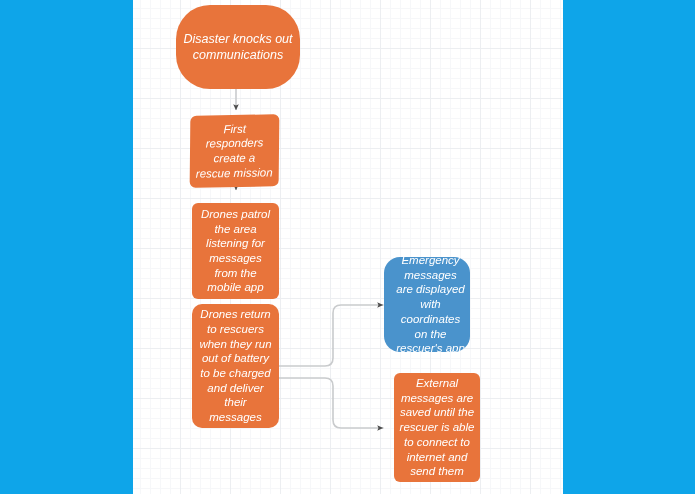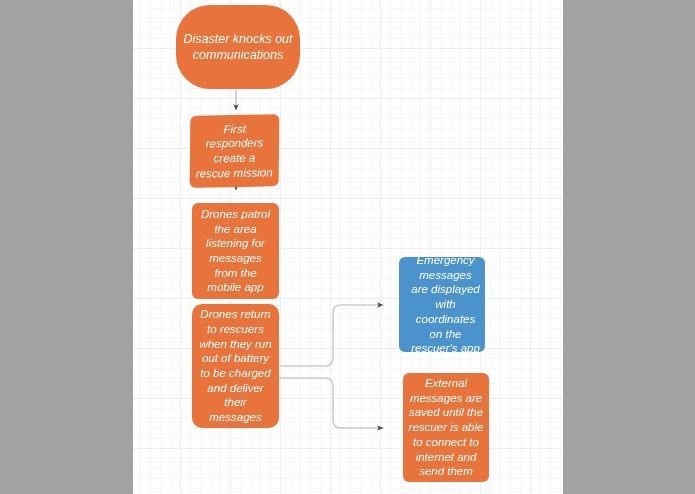--- a/index.html
+++ b/index.html
@@ -4,21 +4,21 @@
 <style>
   html, body {
     margin: 0;
     padding: 0;
     background: #ffffff;
   }
   #screenshot {
     position: relative;
     width: 695px;
     height: 494px;
-    background: #a3a3a3;
+    background: #0ea5e9;
     overflow: hidden;
     font-family: "Liberation Sans", sans-serif;
   }
   
   #canvas {
     position: absolute;
     left: 133px;
     top: 0px;
     width: 430px;
     height: 494px;
@@ -82,27 +82,27 @@
     border-radius: 6px;
     font-size: 11.5px;
     margin-top: 8px;
   }
   #node-4 {
     left: 192px; top: 304px; width: 87px; height: 124px;
     border-radius: 10px;
     font-size: 11.5px;
   }
   #node-5 {
-    left: 399px; top: 257px; width: 86px; height: 95px;
-    border-radius: 6px;
+    left: 384px; top: 257px; width: 86px; height: 95px;
+    border-radius: 16px;
     font-size: 11.5px;
     padding-left: 12px;
   }
   #node-6 {
-    left: 403px; top: 373px; width: 86px; height: 109px;
+    left: 394px; top: 373px; width: 86px; height: 109px;
     border-radius: 6px;
     font-size: 11.5px;
   }
 </style>
 </head>
 <body>
 
 <div id="screenshot">
 
   <div id="canvas"></div>

